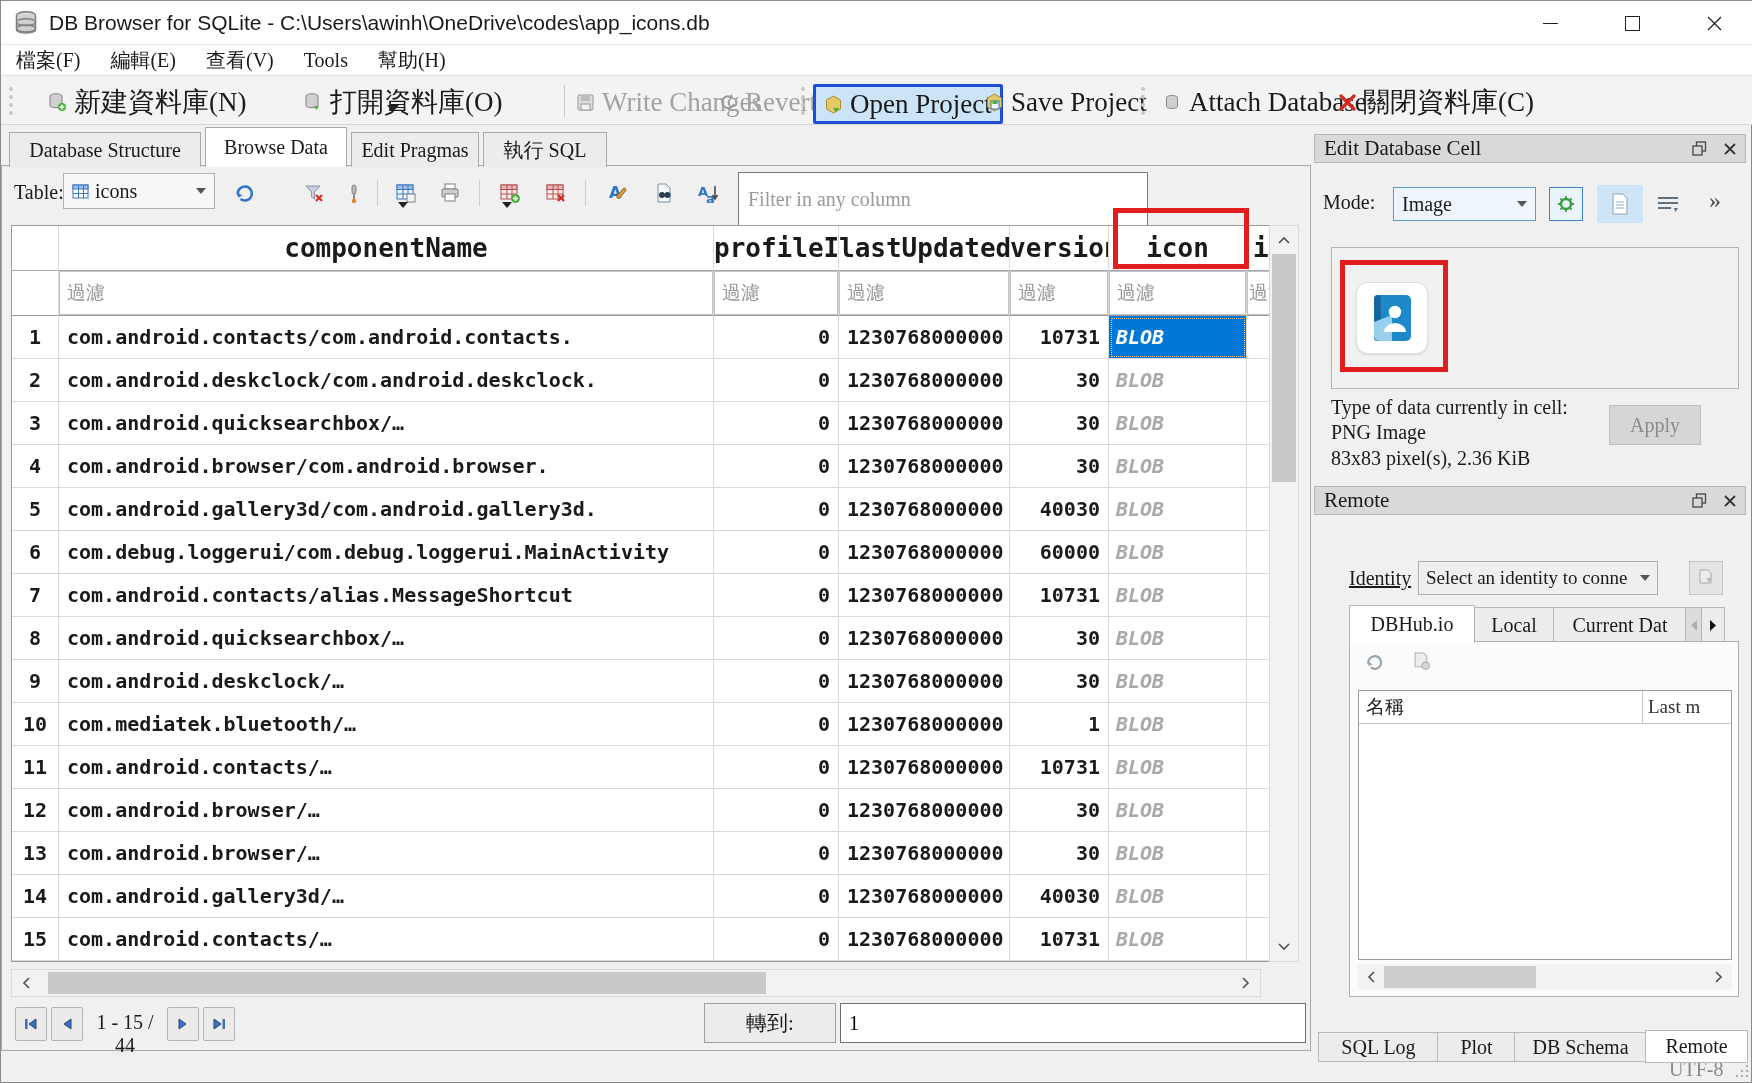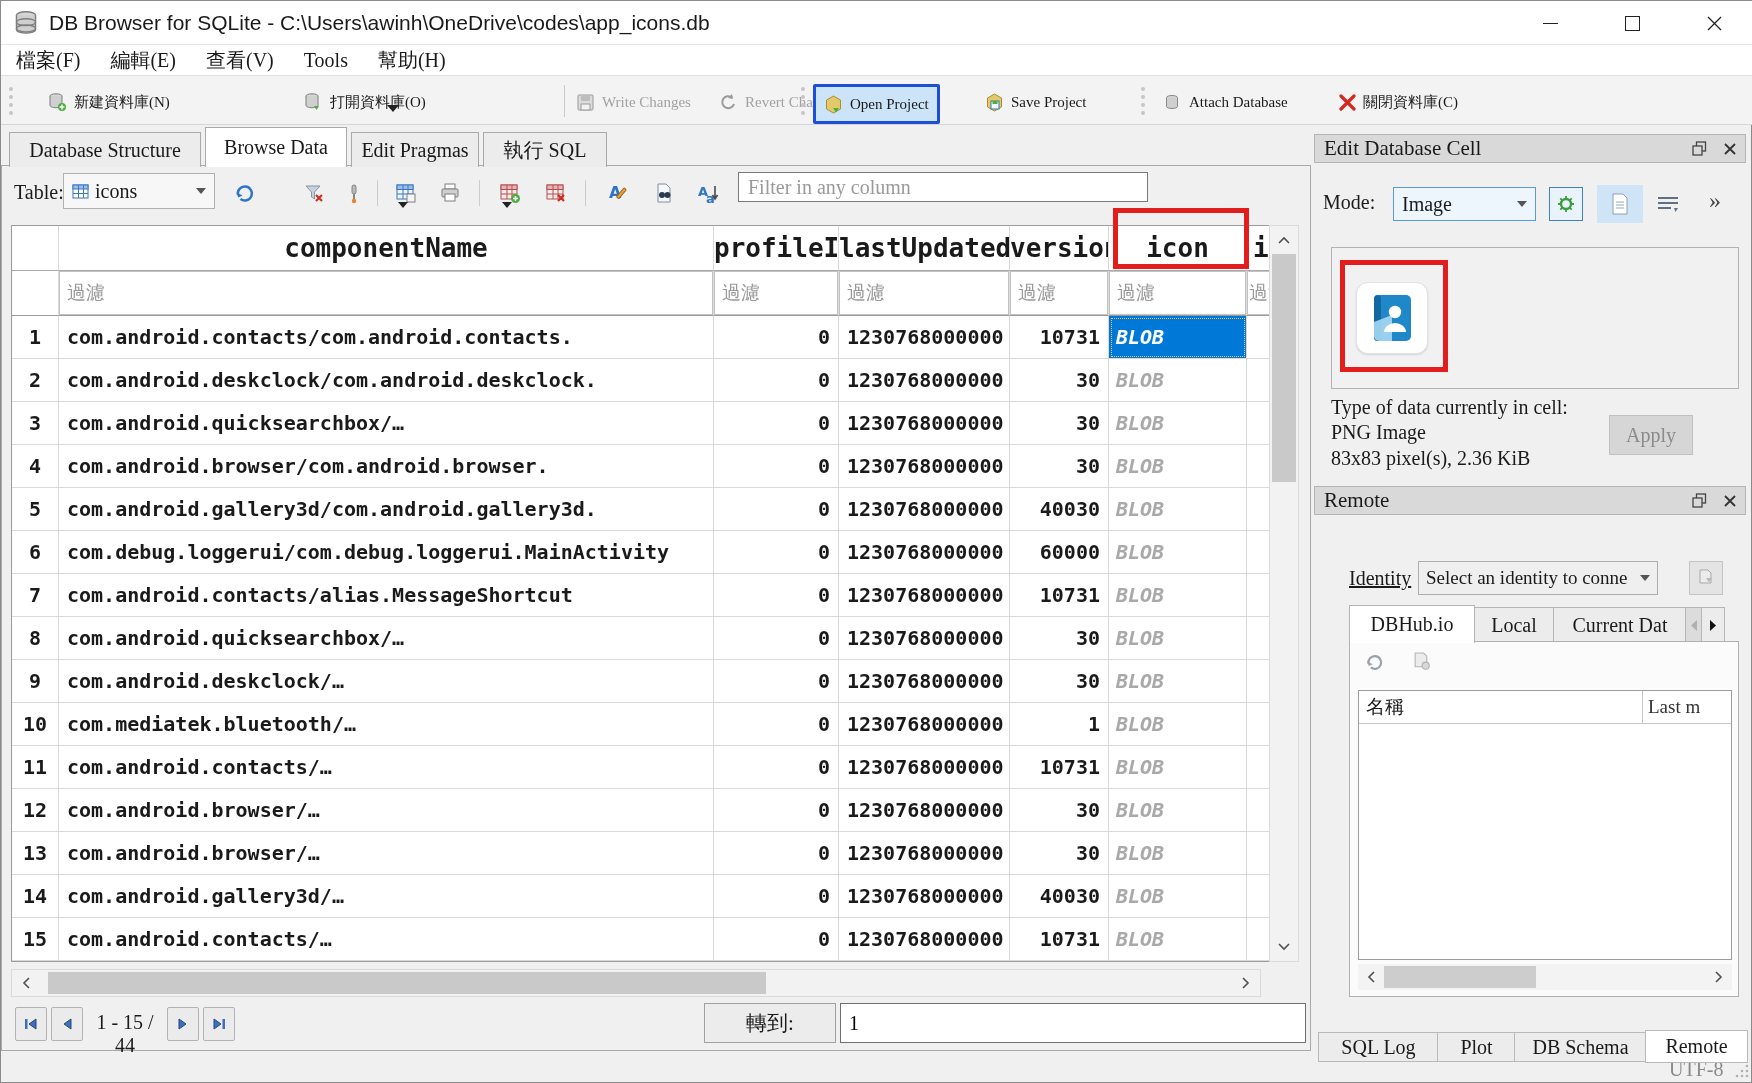--- a/index.html
+++ b/index.html
@@ -8,37 +8,37 @@
   .abs{position:absolute;box-sizing:border-box;}
   
   .titlebar{left:0;top:0;width:1752px;height:44px;background:#fff;border-bottom:1px solid #e6e6e6;}
   .apptitle{left:48px;top:0;height:44px;line-height:44px;font-size:21px;font-family:"Liberation Sans","DejaVu Sans",sans-serif;}
   .winbtn{top:0;width:62px;height:44px;display:flex;align-items:center;justify-content:center;}
   
   .menubar{left:0;top:44px;width:1752px;height:31px;background:#fff;border-bottom:1px solid #e0e0e0;display:flex;align-items:center;}
   .menuitem{padding:0 15px;font-size:20px;height:31px;line-height:31px;}
   
   .toolbar{left:0;top:75px;width:1752px;height:49px;background:#f3f3f3;border-bottom:1px solid #d6d6d6;}
-  .tbtn{position:absolute;top:86px;height:30px;display:flex;align-items:center;gap:7px;font-size:15px;white-space:nowrap;}
+  .tbtn{position:absolute;top:86px;height:30px;display:flex;align-items:center;gap:7px;font-size:27px;white-space:nowrap;}
   .tbtn.dis{color:#a2a2a2;}
   .hl{background:#cce4f7;border:3px solid #1d4ed8;border-radius:2px;padding:2px 8px;top:83px;}
   .tsep{position:absolute;top:84px;height:32px;border-left:1px solid #c9c9c9;}
   .thandle{position:absolute;top:86px;height:28px;border-left:4px dotted #c6c6c6;}
   .dda{width:0;height:0;border-left:6px solid transparent;border-right:6px solid transparent;border-top:7px solid #222;}
   
   .pane{left:0;top:164px;width:1310px;height:886px;border:1px solid #a9a9a9;background:#f0f0f0;}
   .tab{position:absolute;top:131px;height:34px;border:1px solid #a9a9a9;border-bottom:none;background:#ececec;display:flex;align-items:center;justify-content:center;font-size:20px;z-index:1;}
   .tab.active{top:126px;height:39px;background:#fff;z-index:3;}
   
   .ctl-label{font-size:20px;}
   .combo{display:flex;align-items:center;background:#f7f7f7;border:1px solid #b0b0b0;}
   .chev{width:0;height:0;border-left:5px solid transparent;border-right:5px solid transparent;border-top:6px solid #555;}
   .icbtn{position:absolute;top:177px;width:30px;height:30px;display:flex;align-items:center;justify-content:center;z-index:2;}
   .csep{position:absolute;top:179px;height:26px;border-left:1px solid #cccccc;z-index:2;}
-  .filterbox{left:737px;top:171px;width:410px;height:30px;z-index:2;}
+  .filterbox{left:737px;top:171px;width:410px;height:54px;z-index:2;}
   .filterbox input{width:100%;height:100%;border:1px solid #7a7a7a;box-sizing:border-box;font-size:20px;padding:0 9px;font-family:"Liberation Serif","DejaVu Serif",serif;color:#222;}
   .filterbox input::placeholder{color:#9a9a9a;}
   
   .grid{left:10px;top:224px;width:1258px;height:737px;background:#fff;border:1px solid #9c9c9c;border-right:none;z-index:2;overflow:hidden;}
   .grow,.ghead,.gfilter{display:flex;width:1258px;}
   .gc{box-sizing:border-box;border-right:1px solid #d9d9d9;border-bottom:1px solid #d9d9d9;overflow:hidden;white-space:nowrap;background:#fff;}
   .ghead .gc{height:45px;line-height:45px;text-align:center;font-family:"DejaVu Sans Mono","Liberation Mono",monospace;font-weight:bold;font-size:26px;border-bottom:1px solid #a8a8a8;}
   .gfilter .gc{height:45px;line-height:43px;font-size:19px;color:#9a9a9a;padding:0 8px;box-shadow:inset 0 0 0 1px #c3c3c3;border-bottom:1px solid #9c9c9c;}
   .gfilter .gc.c-num{box-shadow:none;}
   .grow .gc{height:43px;line-height:42px;font-family:"DejaVu Sans Mono","Liberation Mono",monospace;font-weight:bold;font-size:20px;}
@@ -543,21 +543,21 @@
         <path d="M5 29l18-7v26H10a5 5 0 0 1-5-5z" fill="#a6d7f3" opacity="0.9"></path>
         <circle cx="26" cy="19" r="6.2" fill="#fff"></circle>
         <path d="M15 39a11 9 0 0 1 22 0z" fill="#fff"></path>
       </svg>
     </div>
   </div>
   <div class="abs redbox" style="left:1339px;top:259px;width:108px;height:112px;"></div>
 
   <div class="abs seltext" style="left:1330px;top:395px;">Type of data currently in cell:</div>
   <div class="abs seltext" style="left:1330px;top:420px;">PNG Image</div>
-  <div class="abs ebtn" style="left:1608px;top:414px;width:84px;height:40px;background:#d6d6d6;border:1px solid #c0c0c0;color:#8a8a8a;font-size:20px;text-align:right;">
+  <div class="abs ebtn" style="left:1608px;top:404px;width:92px;height:40px;background:#d6d6d6;border:1px solid #c0c0c0;color:#8a8a8a;font-size:20px;text-align:right;">
       <span>Apply</span>
     </div>
   <div class="abs seltext" style="left:1330px;top:446px;">83x83 pixel(s), 2.36 KiB</div>
 
   <div class="abs docktitle" style="left:1313px;top:485px;width:432px;">
     <span>Remote</span>
     <span class="dockicons">
       <svg width="15" height="15" viewBox="0 0 15 15">
           <rect x="4.5" y="1" width="9" height="9" fill="#d9d9d9" stroke="#444" stroke-width="1.3"></rect>
           <rect x="1" y="5" width="9" height="9" fill="#d9d9d9" stroke="#444" stroke-width="1.3"></rect>

